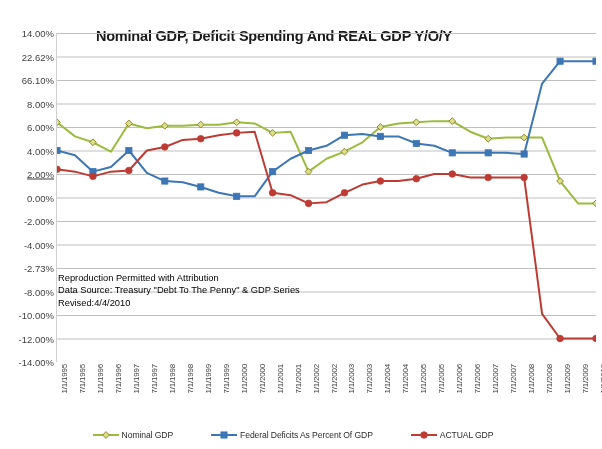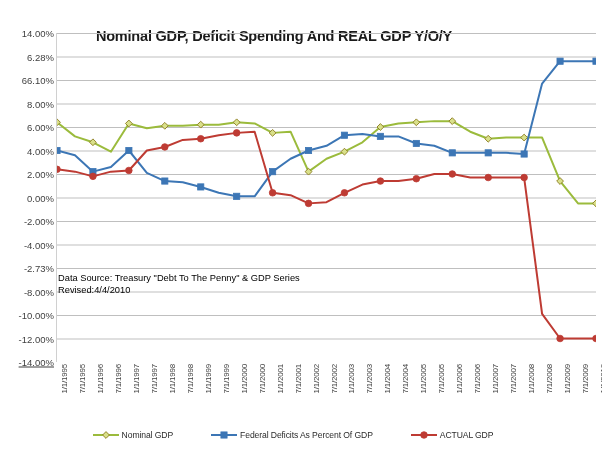--- a/index.html
+++ b/index.html
@@ -95,34 +95,34 @@
 </style>
 </head>
 <body>
 
 <div id="chart-root">
 
   <div id="chart-title">Nominal GDP, Deficit Spending And REAL GDP Y/O/Y</div>
 
   <div id="y-axis-labels">
       <div class="y-tick-label" style="top: 0px;">14.00%</div>
-      <div class="y-tick-label" style="top: 23.5px;">6.28%</div>
+      <div class="y-tick-label" style="top: 23.5px;">22.62%</div>
       <div class="y-tick-label" style="top: 47px;">66.10%</div>
       <div class="y-tick-label" style="top: 70.5px;">8.00%</div>
       <div class="y-tick-label" style="top: 94px;">6.00%</div>
       <div class="y-tick-label" style="top: 117.5px;">4.00%</div>
-      <div class="y-tick-label" style="top: 141px;">2.00%</div>
+      <div class="y-tick-label" style="top: 141px; text-decoration: underline;">2.00%</div>
       <div class="y-tick-label" style="top: 164.5px;">0.00%</div>
       <div class="y-tick-label" style="top: 188px;">-2.00%</div>
       <div class="y-tick-label" style="top: 211.5px;">-4.00%</div>
       <div class="y-tick-label" style="top: 235px;">-2.73%</div>
       <div class="y-tick-label" style="top: 258.5px;">-8.00%</div>
       <div class="y-tick-label" style="top: 282px;">-10.00%</div>
       <div class="y-tick-label" style="top: 305.5px;">-12.00%</div>
-      <div class="y-tick-label" style="top: 329px; text-decoration: underline;">-14.00%</div>
+      <div class="y-tick-label" style="top: 329px;">-14.00%</div>
     </div>
 
   <div id="plot-area">
     <svg id="plot-svg" width="539" height="329">
         <line x1="0" x2="539" y1="0.5" y2="0.5" stroke="#BFBFBF" stroke-width="1"></line>
         <line x1="0" x2="539" y1="24" y2="24" stroke="#BFBFBF" stroke-width="1"></line>
         <line x1="0" x2="539" y1="47.5" y2="47.5" stroke="#BFBFBF" stroke-width="1"></line>
         <line x1="0" x2="539" y1="71" y2="71" stroke="#BFBFBF" stroke-width="1"></line>
         <line x1="0" x2="539" y1="94.5" y2="94.5" stroke="#BFBFBF" stroke-width="1"></line>
         <line x1="0" x2="539" y1="118" y2="118" stroke="#BFBFBF" stroke-width="1"></line>
@@ -223,20 +223,21 @@
       <div class="x-tick-label" style="left: 435.2px;">1/1/2007</div>
       <div class="x-tick-label" style="left: 453.167px;">7/1/2007</div>
       <div class="x-tick-label" style="left: 471.133px;">1/1/2008</div>
       <div class="x-tick-label" style="left: 489.1px;">7/1/2008</div>
       <div class="x-tick-label" style="left: 507.067px;">1/1/2009</div>
       <div class="x-tick-label" style="left: 525.033px;">7/1/2009</div>
       <div class="x-tick-label" style="left: 543px;">1/1/2010</div>
     </div>
 
   <div id="copyright-block">
+    <div class="copyright-sub">Reproduction Permitted with Attribution</div>
     <div class="copyright-sub">Data Source:  Treasury "Debt To The Penny" &amp; GDP Series</div>
     <div class="copyright-sub">Revised:4/4/2010</div>
   </div>
 
   <div id="legend">
       <div class="legend-entry">
         <svg width="26" height="10" class="legend-swatch">
           <line x1="0" x2="26" y1="5" y2="5" stroke="#9BBB3C" stroke-width="2"></line>
           <polygon points="13,1.6 16.4,5 13,8.4 9.6,5" fill="#D9E08A" stroke="#8A7B1E" stroke-width="0.9"></polygon>
         </svg>

